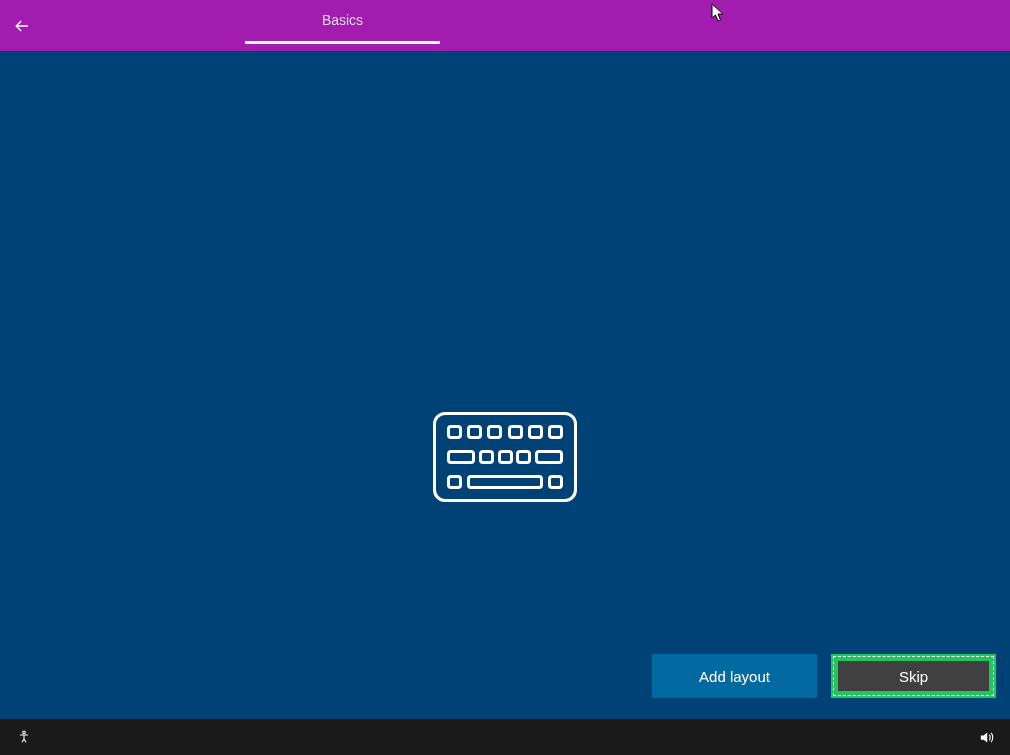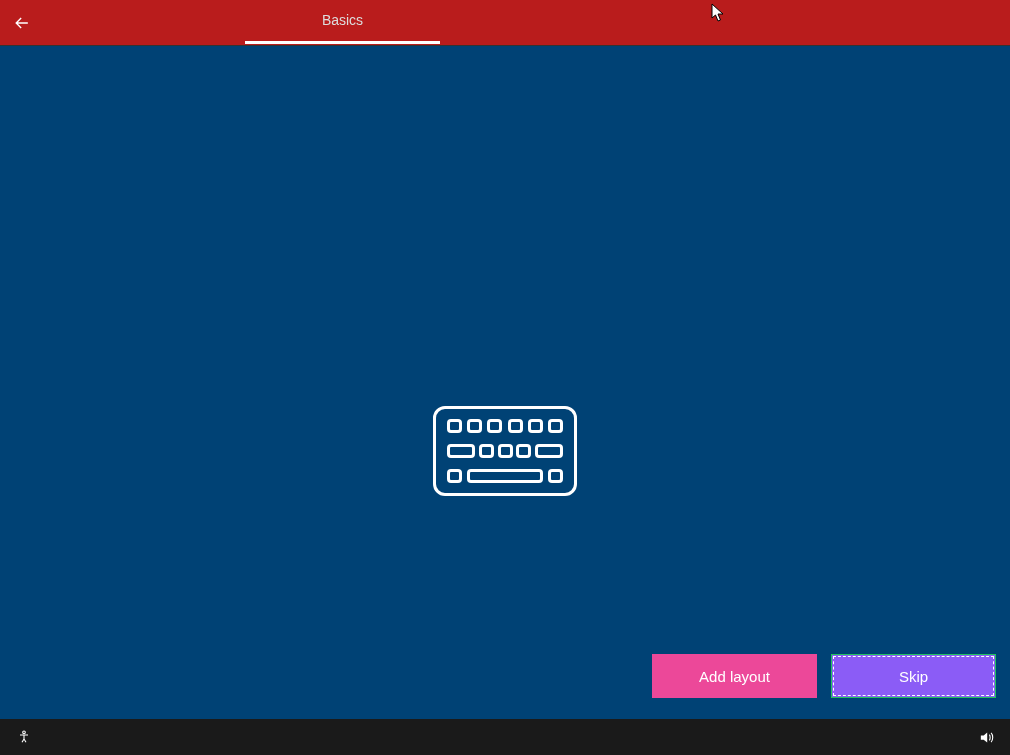--- a/index.html
+++ b/index.html
@@ -5,22 +5,22 @@
     * { box-sizing: border-box; margin: 0; padding: 0; }
     html, body { width: 1010px; height: 755px; overflow: hidden; }
     body {
       font-family: "Segoe UI", -apple-system, sans-serif;
       background: #000;
       color: #fff;
       display: flex;
       flex-direction: column;
     }
     .top-bar {
-      height: 46px;
-      background: #b91c1c;
+      height: 52px;
+      background: #a21caf;
       display: flex;
       align-items: center;
       position: relative;
       flex-shrink: 0;
       border-bottom: 1px solid #333;
     }
     .back-btn {
       width: 44px; height: 44px;
       display: flex; align-items: center; justify-content: center;
       cursor: pointer;
@@ -92,26 +92,26 @@
       height: 44px;
       font-size: 15px;
       color: #fff;
       border: none;
       cursor: pointer;
       font-family: inherit;
       display: flex;
       align-items: center;
       justify-content: center;
     }
-    .btn-secondary { background: #ec4899; margin-left: 36px; }
+    .btn-secondary { background: #0369a1; margin-left: 36px; }
     .btn-primary {
-      background: #8b5cf6;
+      background: #404040;
       outline: 1px dashed #fff;
       outline-offset: -3px;
-      border: 1px solid #22c55e;
+      border: 7px solid #22c55e;
     }
     .bottom-bar {
       height: 36px;
       background: #1a1a1a;
       display: flex;
       align-items: center;
       justify-content: space-between;
       padding: 0 14px;
       flex-shrink: 0;
     }

